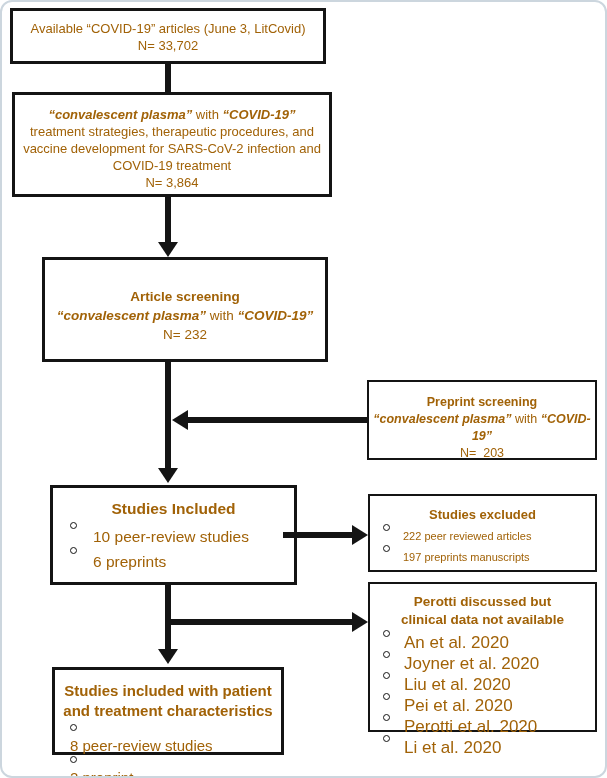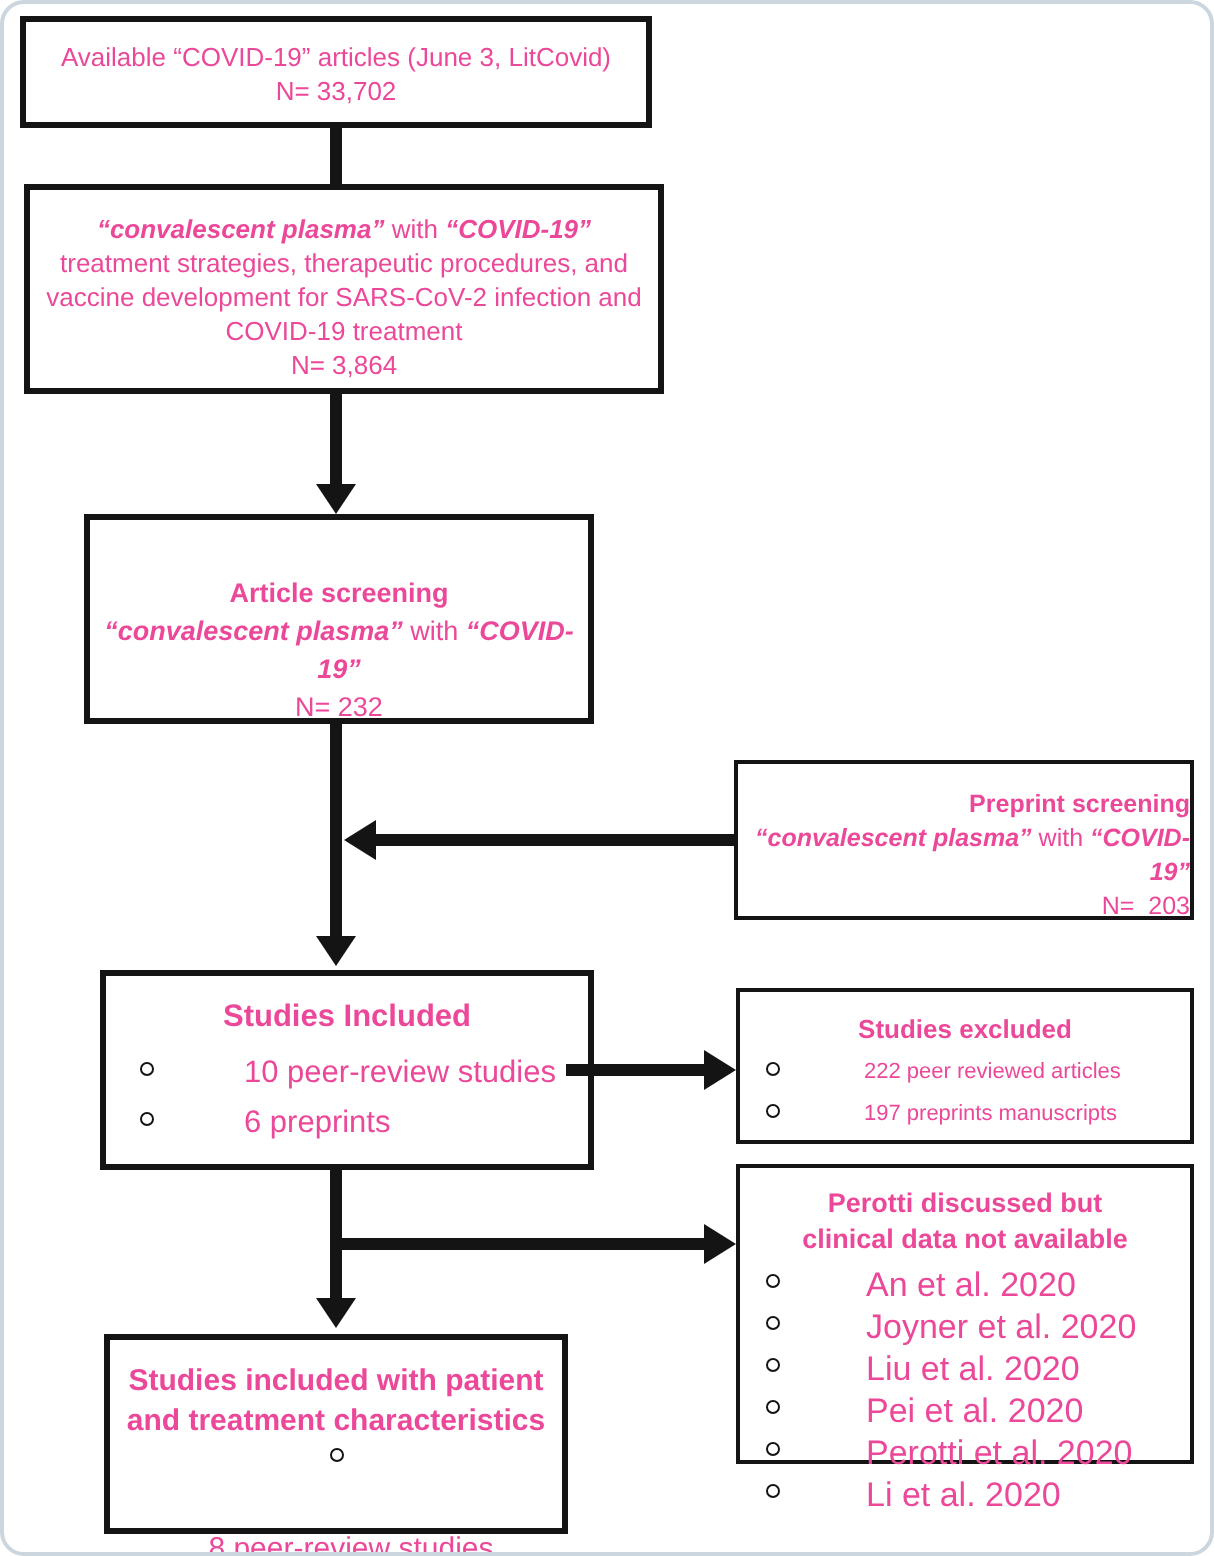--- a/index.html
+++ b/index.html
@@ -5,21 +5,21 @@
   html,body{margin:0;padding:0;background:#fff;}
   .canvas{
     position:relative;
     width:607px;height:778px;
     background:#fff;
     border:2px solid #ccd6de;
     border-radius:12px;
     box-sizing:border-box;
     overflow:hidden;
     font-family:"Liberation Sans", sans-serif;
-    color:#ec4899;
+    color:#a16207;
   }
   .box{
     position:absolute;
     background:#fff;
     border:3px solid #141414;
     box-sizing:border-box;
     text-align:center;
   }
   .box.thin{border-width:2px;}
   .line{line-height:17px;font-size:13px;}
@@ -33,49 +33,49 @@
     border-left:10px solid transparent;border-right:10px solid transparent;
     border-top:15px solid #141414;}
   .arrow-left{position:absolute;width:0;height:0;
     border-top:10px solid transparent;border-bottom:10px solid transparent;
     border-right:16px solid #141414;}
   .arrow-right{position:absolute;width:0;height:0;
     border-top:10px solid transparent;border-bottom:10px solid transparent;
     border-left:16px solid #141414;}
   
   .bullet-list{text-align:left;}
-  .bullet-row{display:flex;align-items:center;gap:29px;}
+  .bullet-row{display:flex;align-items:flex-start;}
   .bullet-marker{
     flex:0 0 auto;width:7px;height:7px;border:1.5px solid #141414;
     border-radius:50%;background:#fff;box-sizing:border-box;
     position:relative;top:-2px;
   }
   
   #box-available{left:8px;top:6px;width:316px;height:56px;padding-top:9px;}
   #box-search{left:10px;top:90px;width:320px;height:105px;padding-top:11px;}
-  #box-article{left:40px;top:255px;width:255px;height:105px;padding-top:27px;}
+  #box-article{left:40px;top:255px;width:286px;height:105px;padding-top:27px;}
   #box-article .line{line-height:19px;font-size:13.5px;}
-  #box-preprint{left:365px;top:378px;width:230px;height:80px;padding-top:12px;text-align:right;}
+  #box-preprint{left:365px;top:378px;width:230px;height:80px;padding-top:12px;}
   #box-preprint .line{line-height:17px;font-size:12.5px;}
   #box-included{left:48px;top:483px;width:247px;height:100px;padding-top:10px;}
   #box-included .line{font-size:15.5px;line-height:22px;}
   #box-included .bullet-list{padding:4px 0 0 17px;font-size:15.5px;}
   #box-included .bullet-row{line-height:25px;}
   #box-included .bullet-marker{margin-right:16px;}
   #box-excluded{left:366px;top:492px;width:229px;height:78px;padding-top:10px;}
   #box-excluded .line{font-size:13px;line-height:17px;}
   #box-excluded .bullet-list{padding:3px 4px 0 13px;font-size:11px;}
   #box-excluded .bullet-row{line-height:21px;}
   #box-excluded .bullet-marker{margin-right:13px;}
   #box-discussed{left:366px;top:580px;width:229px;height:150px;padding-top:9px;}
   #box-discussed .line{font-size:13.5px;line-height:18px;}
   #box-discussed .bullet-list{padding:3px 0 0 13px;font-size:17px;}
   #box-discussed .bullet-row{line-height:21px;}
   #box-discussed .bullet-marker{margin-right:14px;}
-  #box-final{left:50px;top:665px;width:232px;height:100px;padding-top:11px;}
+  #box-final{left:50px;top:665px;width:232px;height:88px;padding-top:11px;}
   #box-final .line{font-size:15px;line-height:20px;}
   #box-final .bullet-list{padding:5px 0 0 15px;font-size:15px;}
   #box-final .bullet-row{line-height:25px;flex-direction:column;}
   #box-final .bullet-marker{margin-right:14px;}
 </style>
 </head>
 <body>
 
 <div class="canvas">
 

